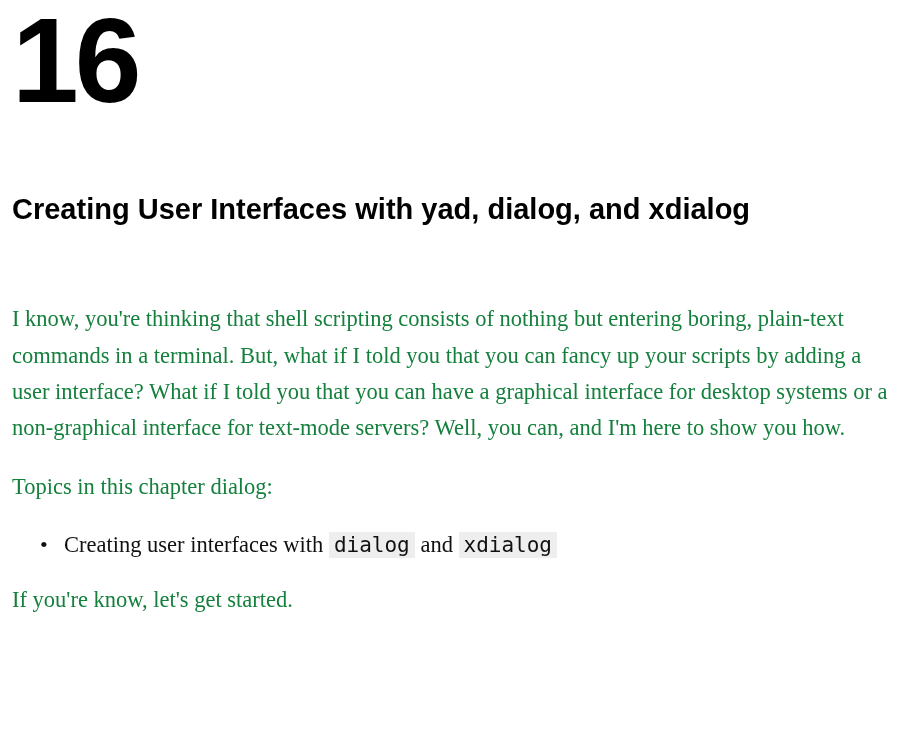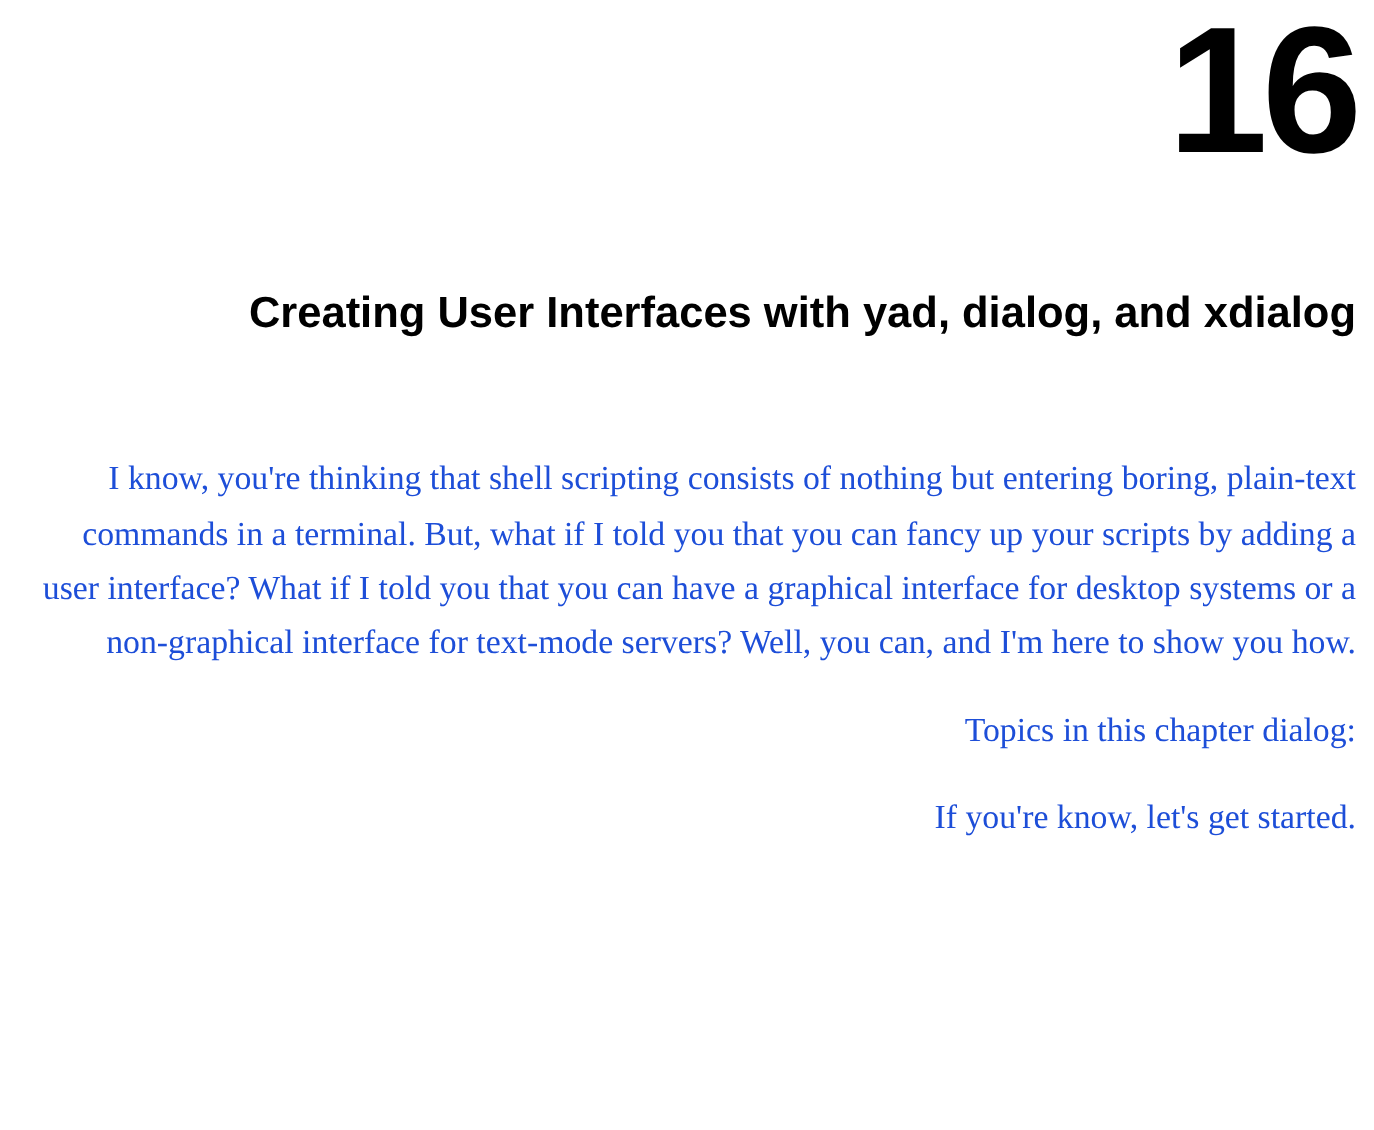--- a/index.html
+++ b/index.html
@@ -1,19 +1,18 @@
 <!DOCTYPE html>
 <html><head>
   <meta charset="utf-8">
   <style>
     * {
       margin: 0;
       padding: 0;
       box-sizing: border-box;
-      text-align: right;
     }
     body {
       width: 916px;
       height: 753px;
       background: #ffffff;
       padding: 0 12px;
       font-family: Georgia, 'Times New Roman', serif;
       color: #000000;
       overflow: hidden;
     }
@@ -30,21 +29,21 @@
       font-family: 'Trebuchet MS', 'Lucida Sans', Arial, sans-serif;
       font-size: 29px;
       font-weight: 700;
       line-height: 1.35;
       margin-bottom: 72px;
     }
     .body-text {
       font-size: 22.5px;
       line-height: 1.62;
       margin-bottom: 22px;
-      color: #1d4ed8;
+      color: #15803d;
     }
     .topics-list {
       list-style: none;
       margin-left: 52px;
       margin-bottom: 18px;
     }
     .topics-list li {
       font-size: 22.5px;
       line-height: 1.62;
       position: relative;
@@ -68,15 +67,18 @@
 
 <div class="chapter-number">16</div>
 
 <h1 class="chapter-title">Creating User Interfaces with yad, dialog, and xdialog</h1>
 
 <p class="body-text">I know, you're thinking that shell scripting consists of nothing but entering boring, plain-text commands in a terminal. But, what if I told you that you can fancy up your scripts by adding a user interface? What if I told you that you can have a graphical interface for desktop systems or a non-graphical interface for text-mode servers? Well, you can, and I'm here to show you how.</p>
 
 <p class="body-text">Topics in this chapter dialog:</p>
 
 <ul class="topics-list">
+  <li>
+    <span>Creating user interfaces with </span><span class="code">dialog</span><span> and </span><span class="code">xdialog</span>
+  </li>
 </ul>
 
 <p class="body-text">If you're know, let's get started.</p>
 
 </body></html>

